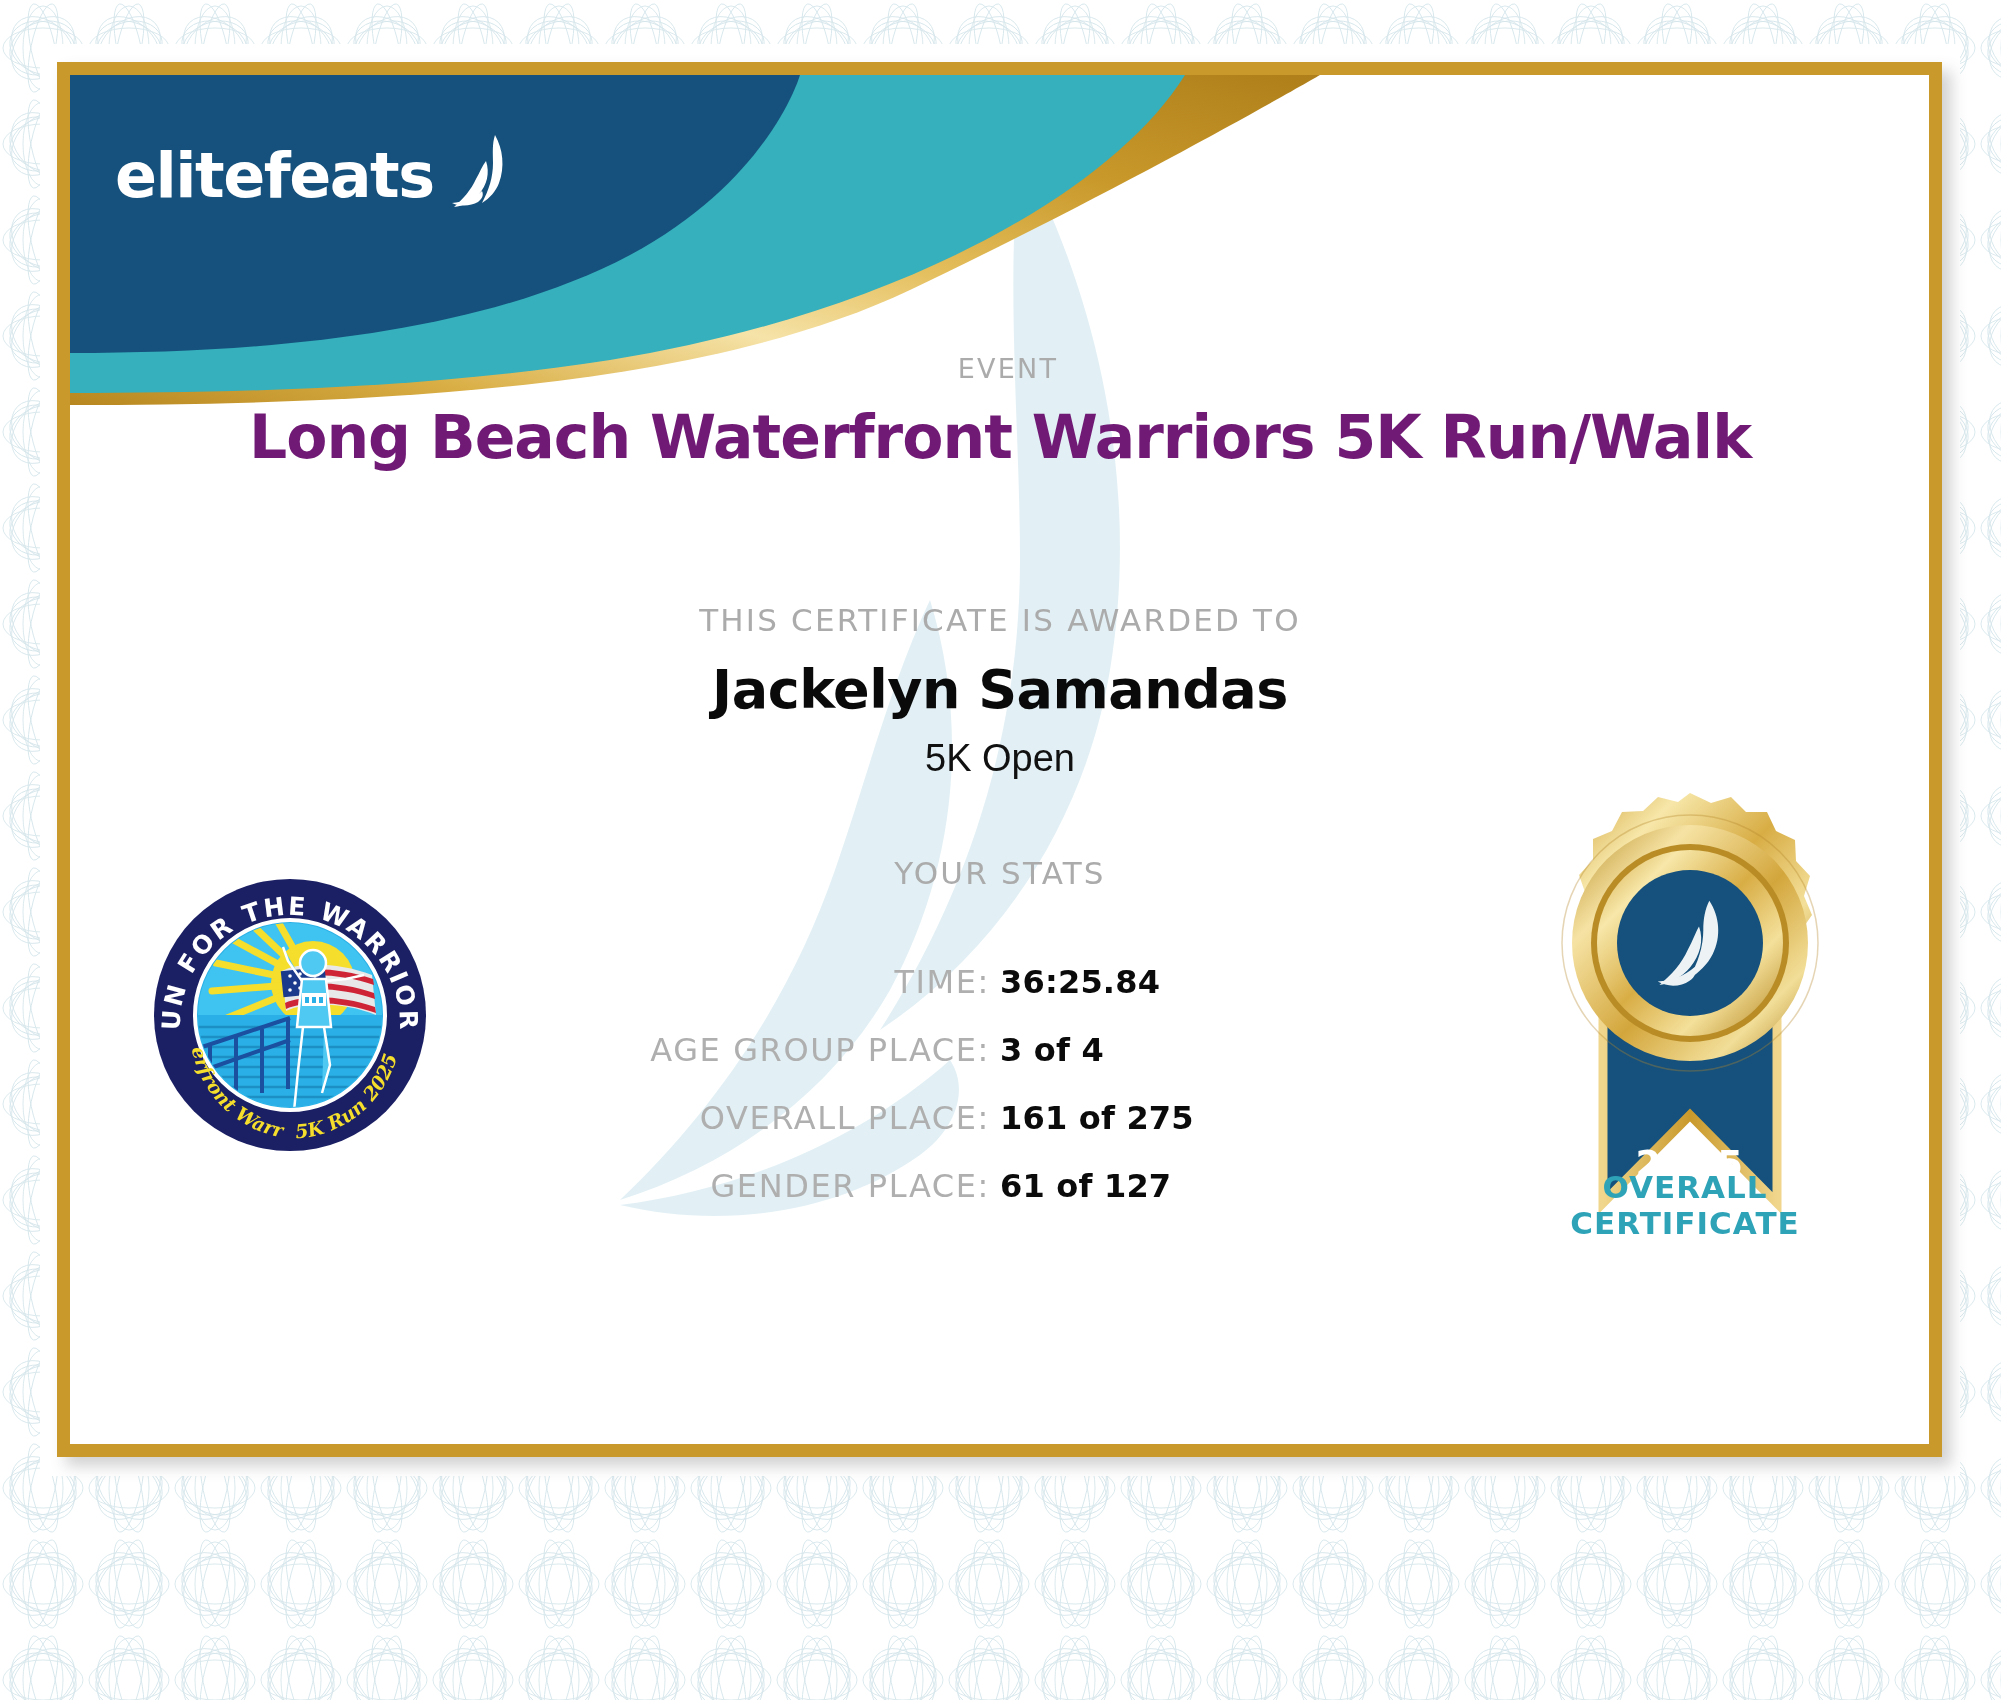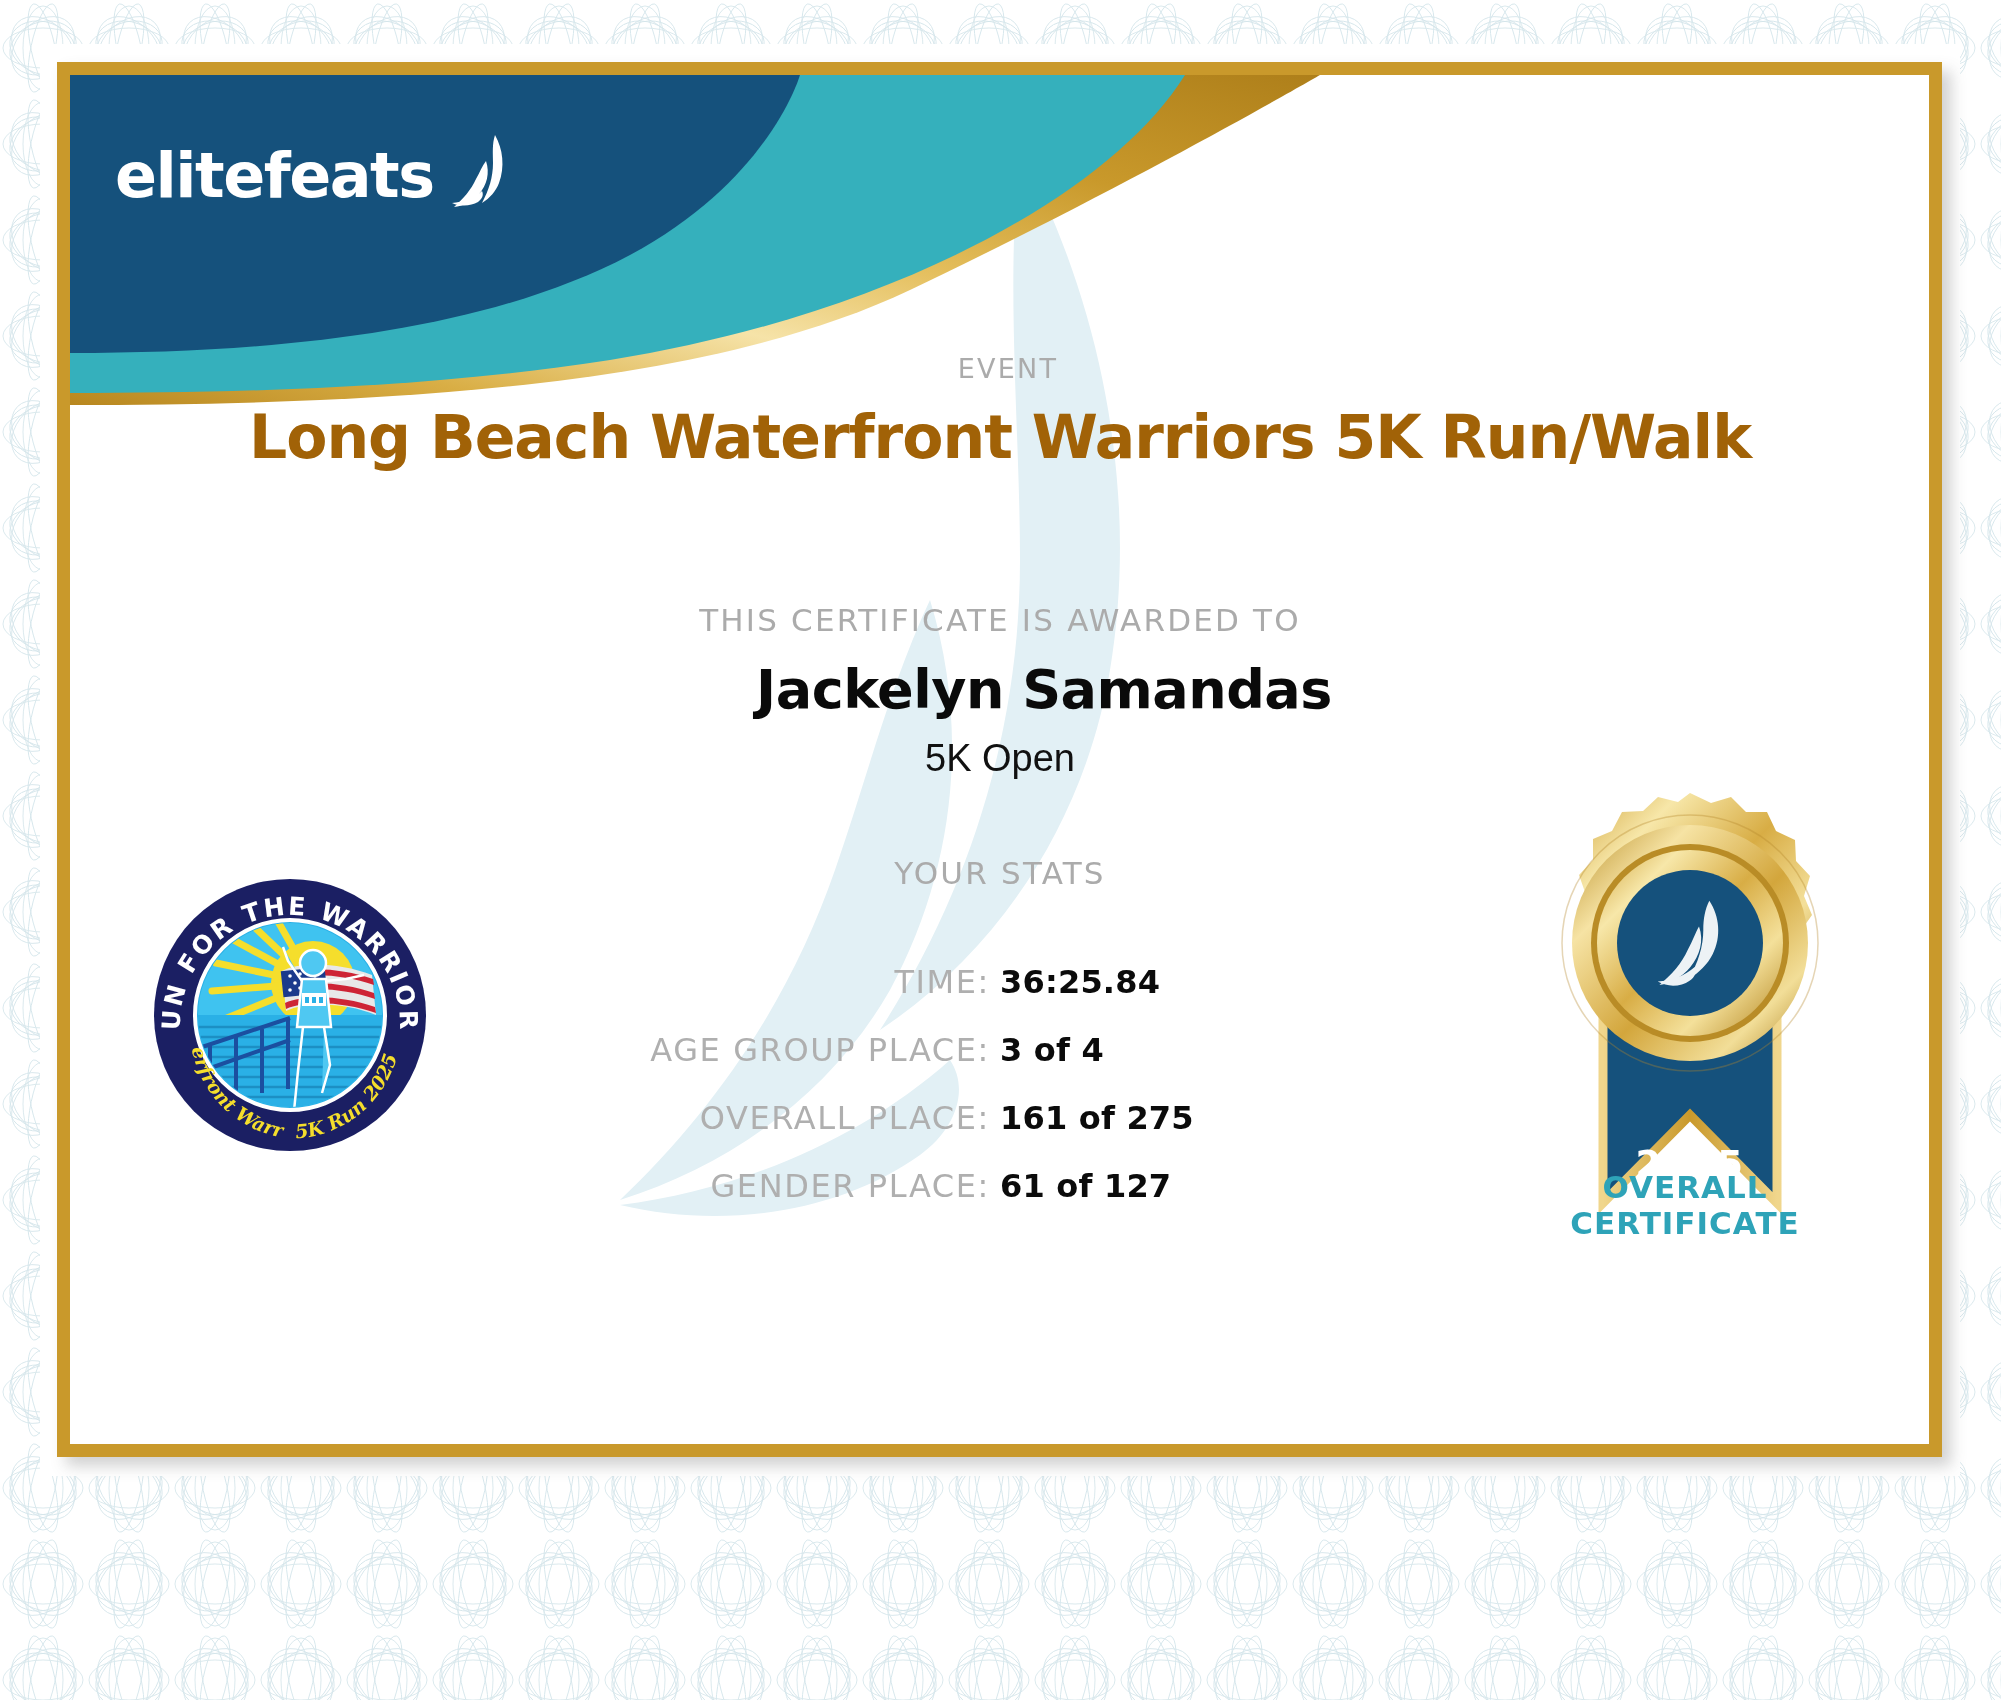--- a/index.html
+++ b/index.html
@@ -116,21 +116,21 @@
   }
   .event-title {
     position: absolute;
     top: 327px;
     left: 0;
     width: 1860px;
     text-align: center;
     font-family: "DejaVu Sans", sans-serif;
     font-size: 60px;
     font-weight: 700;
-    color: #a16207;
+    color: #701a75;
     letter-spacing: -1px;
     white-space: nowrap;
   }
 
   .awarded-label {
     position: absolute;
     top: 527px;
     left: 0;
     width: 1860px;
     text-align: center;
@@ -140,21 +140,20 @@
     position: absolute;
     top: 583px;
     left: 0;
     width: 1860px;
     text-align: center;
     font-family: "DejaVu Sans", sans-serif;
     font-size: 54px;
     font-weight: 700;
     color: #0a0a0a;
     letter-spacing: -0.5px;
-    margin-left: 44px;
   }
   .division {
     position: absolute;
     top: 662px;
     left: 0;
     width: 1860px;
     text-align: center;
     font-family: Liberation Sans, sans-serif;
     font-size: 38px;
     font-weight: 400;

